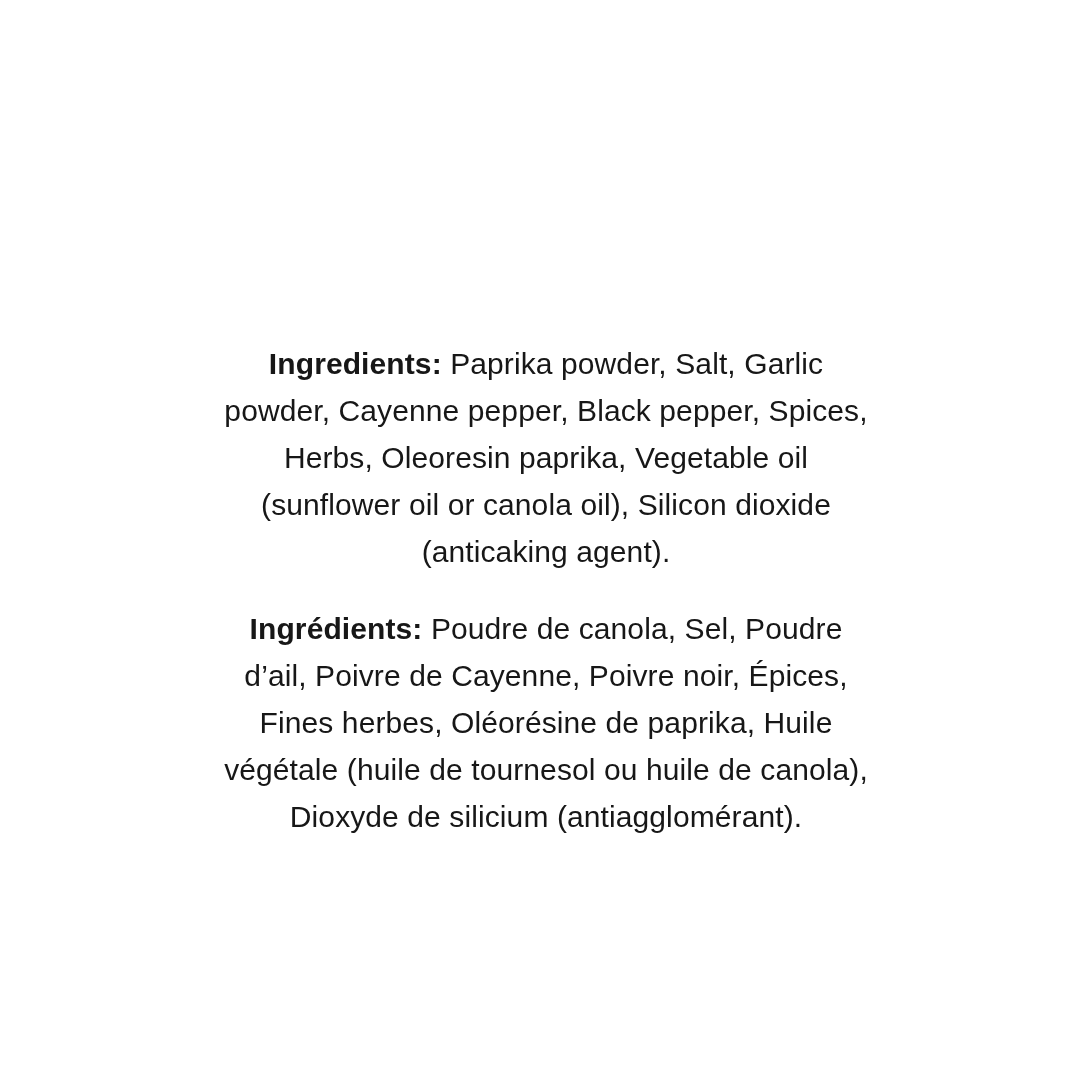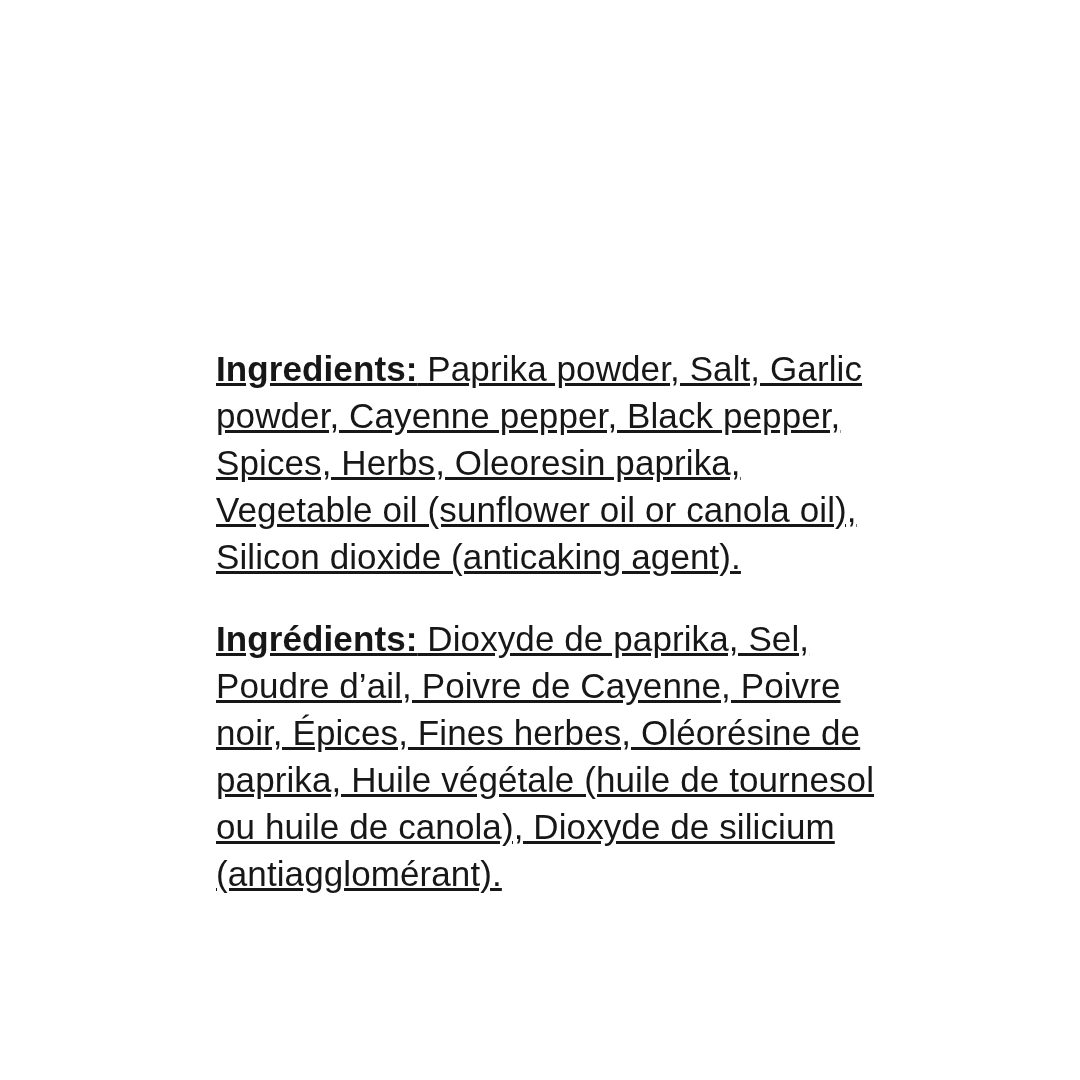--- a/index.html
+++ b/index.html
@@ -14,40 +14,39 @@
     color: #1a1a1a;
     overflow: hidden;
   }
   .label-panel {
     position: absolute;
     left: 216px;
     top: 310px;
     width: 660px;
   }
   .ingredients-block {
-    font-size: 35px;
+    font-size: 30px;
     line-height: 47px;
     letter-spacing: 0.1px;
     color: #171717;
-    text-align: left;
-    text-decoration: underline;
+    text-align: center;
   }
   .ingredients-block .lead {
     font-weight: 700;
   }
   .block-fr {
     margin-top: 0;
   }
 </style>
 </head>
 <body>
 
 <div class="label-panel">
 
   <p class="ingredients-block block-en">
     <span class="lead">Ingredients:</span><span> Paprika powder, Salt, Garlic powder, Cayenne pepper, Black pepper, Spices, Herbs, Oleoresin paprika, Vegetable oil (sunflower oil or canola oil), Silicon dioxide (anticaking agent).</span>
   </p>
 
   <p class="ingredients-block block-fr">
-    <span class="lead">Ingrédients:</span><span> Dioxyde de paprika, Sel, Poudre d’ail, Poivre de Cayenne, Poivre noir, Épices, Fines herbes, Oléorésine de paprika, Huile végétale (huile de tournesol ou huile de canola), Dioxyde de silicium (antiagglomérant).</span>
+    <span class="lead">Ingrédients:</span><span> Poudre de canola, Sel, Poudre d’ail, Poivre de Cayenne, Poivre noir, Épices, Fines herbes, Oléorésine de paprika, Huile végétale (huile de tournesol ou huile de canola), Dioxyde de silicium (antiagglomérant).</span>
   </p>
 
 </div>
 
 </body></html>

